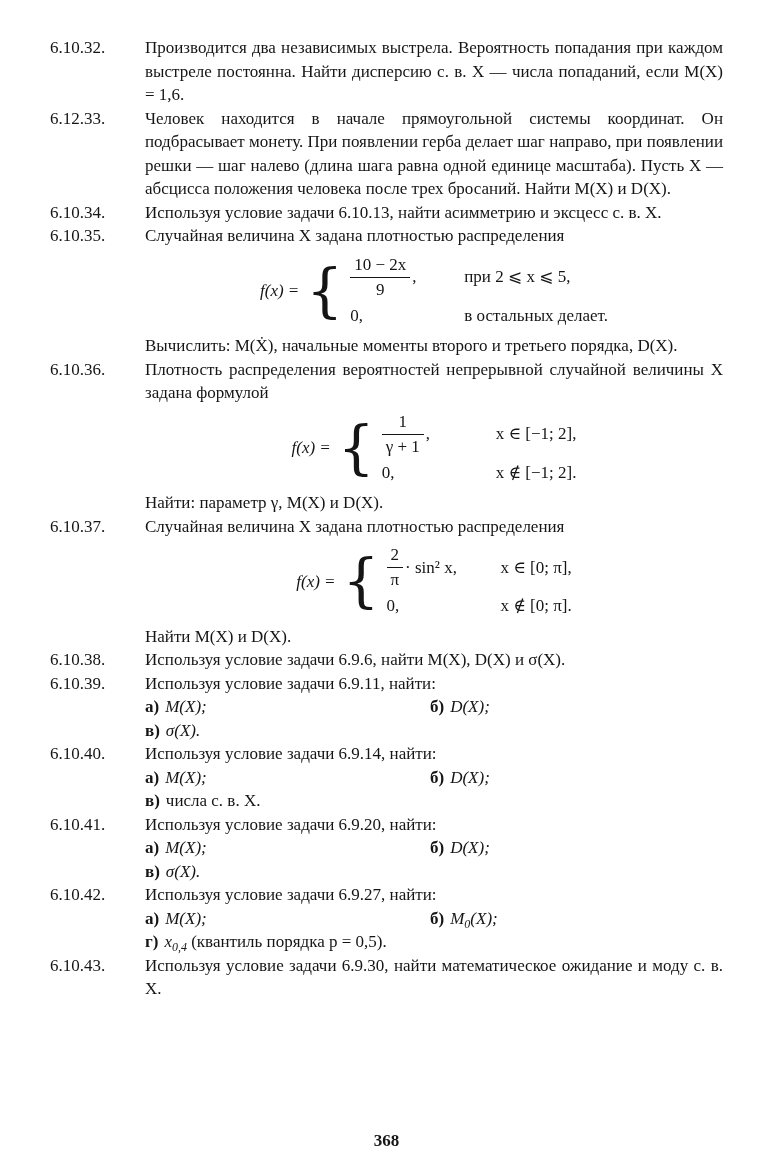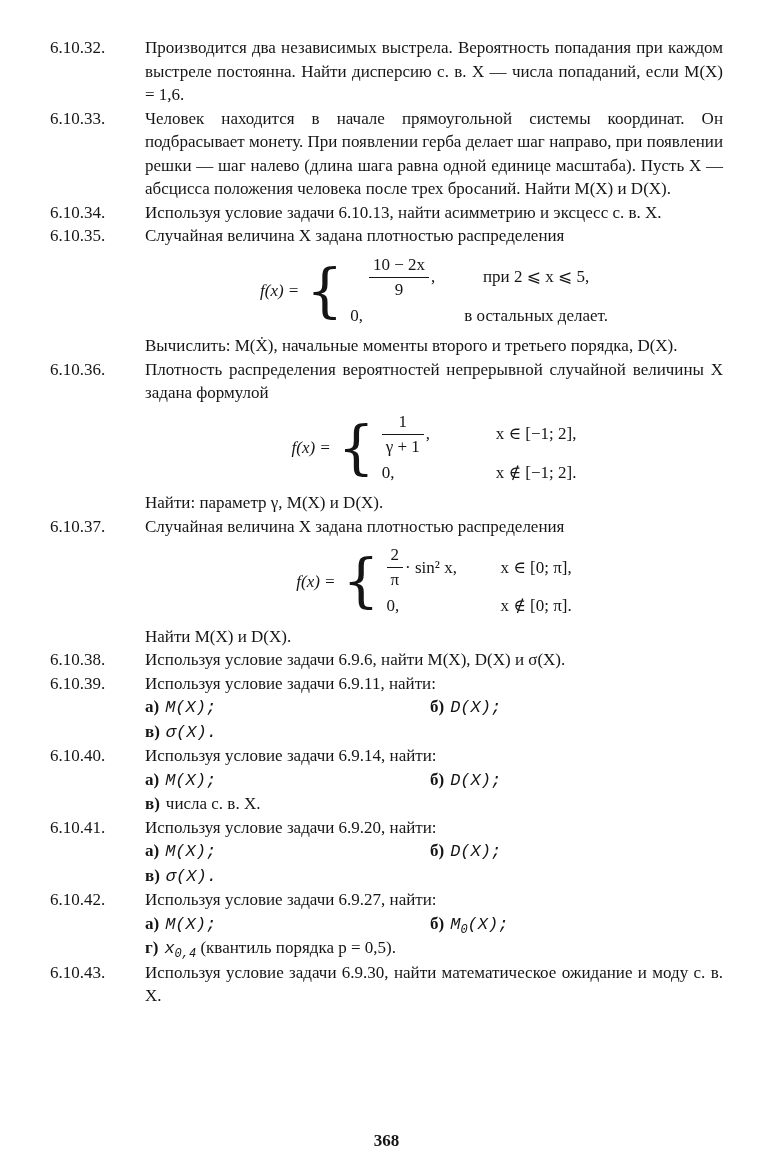--- a/index.html
+++ b/index.html
@@ -22,33 +22,33 @@
   .ptext { text-align: justify; }
   
   .formula { display: flex; align-items: center; width: fit-content; margin: 7px auto; }
   .lhs { font-style: italic; margin-right: 7px; white-space: nowrap; }
   .brace {
     font-family: "DejaVu Serif", serif;
     font-size: 58px; line-height: 70px; font-weight: 400;
     margin-right: 7px;
   }
   .cases { display: flex; flex-direction: column; row-gap: 4px; }
-  .crow { display: flex; align-items: center; justify-content: center; }
+  .crow { display: flex; align-items: center; }
   .cexpr { display: inline-flex; align-items: center; min-width: 104px; white-space: nowrap; }
   .ccond { margin-left: 10px; white-space: nowrap; }
   .frac { display: inline-flex; flex-direction: column; text-align: center; line-height: 20px; }
   .frac .num { display: block; padding: 0 4px 2px; }
   .frac .den { display: block; border-top: 1.4px solid #151515; padding: 2px 4px 0; }
   .after { margin-left: 2px; }
   
   .parts-row { display: flex; }
   .part { width: 285px; }
   .part.wide { width: auto; }
   .plabel { font-weight: 700; margin-right: 6px; }
-  .math { font-style: italic; font-family: Liberation Mono, monospace; }
+  .math { font-style: italic; }
   sub { font-size: 12px; line-height: 0; }
   .page-number {
     margin-top: auto;
     text-align: center;
     font-weight: 700;
     padding: 8px 0 20px;
   }
 </style>
 </head>
 <body>
@@ -56,21 +56,21 @@
 <div class="page">
 
   <div class="problem">
     <div class="pnum">6.10.32.</div>
     <div class="pbody">
       <div class="ptext">Производится два независимых выстрела. Вероятность попадания при каждом выстреле постоянна. Найти дисперсию с. в. X — числа попаданий, если M(X) = 1,6.</div>
     </div>
   </div>
 
   <div class="problem">
-    <div class="pnum">6.10.33.</div>
+    <div class="pnum">6.12.33.</div>
     <div class="pbody">
       <div class="ptext">Человек находится в начале прямоугольной системы координат. Он подбрасывает монету. При появлении герба делает шаг направо, при появлении решки — шаг налево (длина шага равна одной единице масштаба). Пусть X — абсцисса положения человека после трех бросаний. Найти M(X) и D(X).</div>
     </div>
   </div>
 
   <div class="problem">
     <div class="pnum">6.10.34.</div>
     <div class="pbody">
       <div class="ptext">Используя условие задачи 6.10.13, найти асимметрию и эксцесс с. в. X.</div>
     </div>

